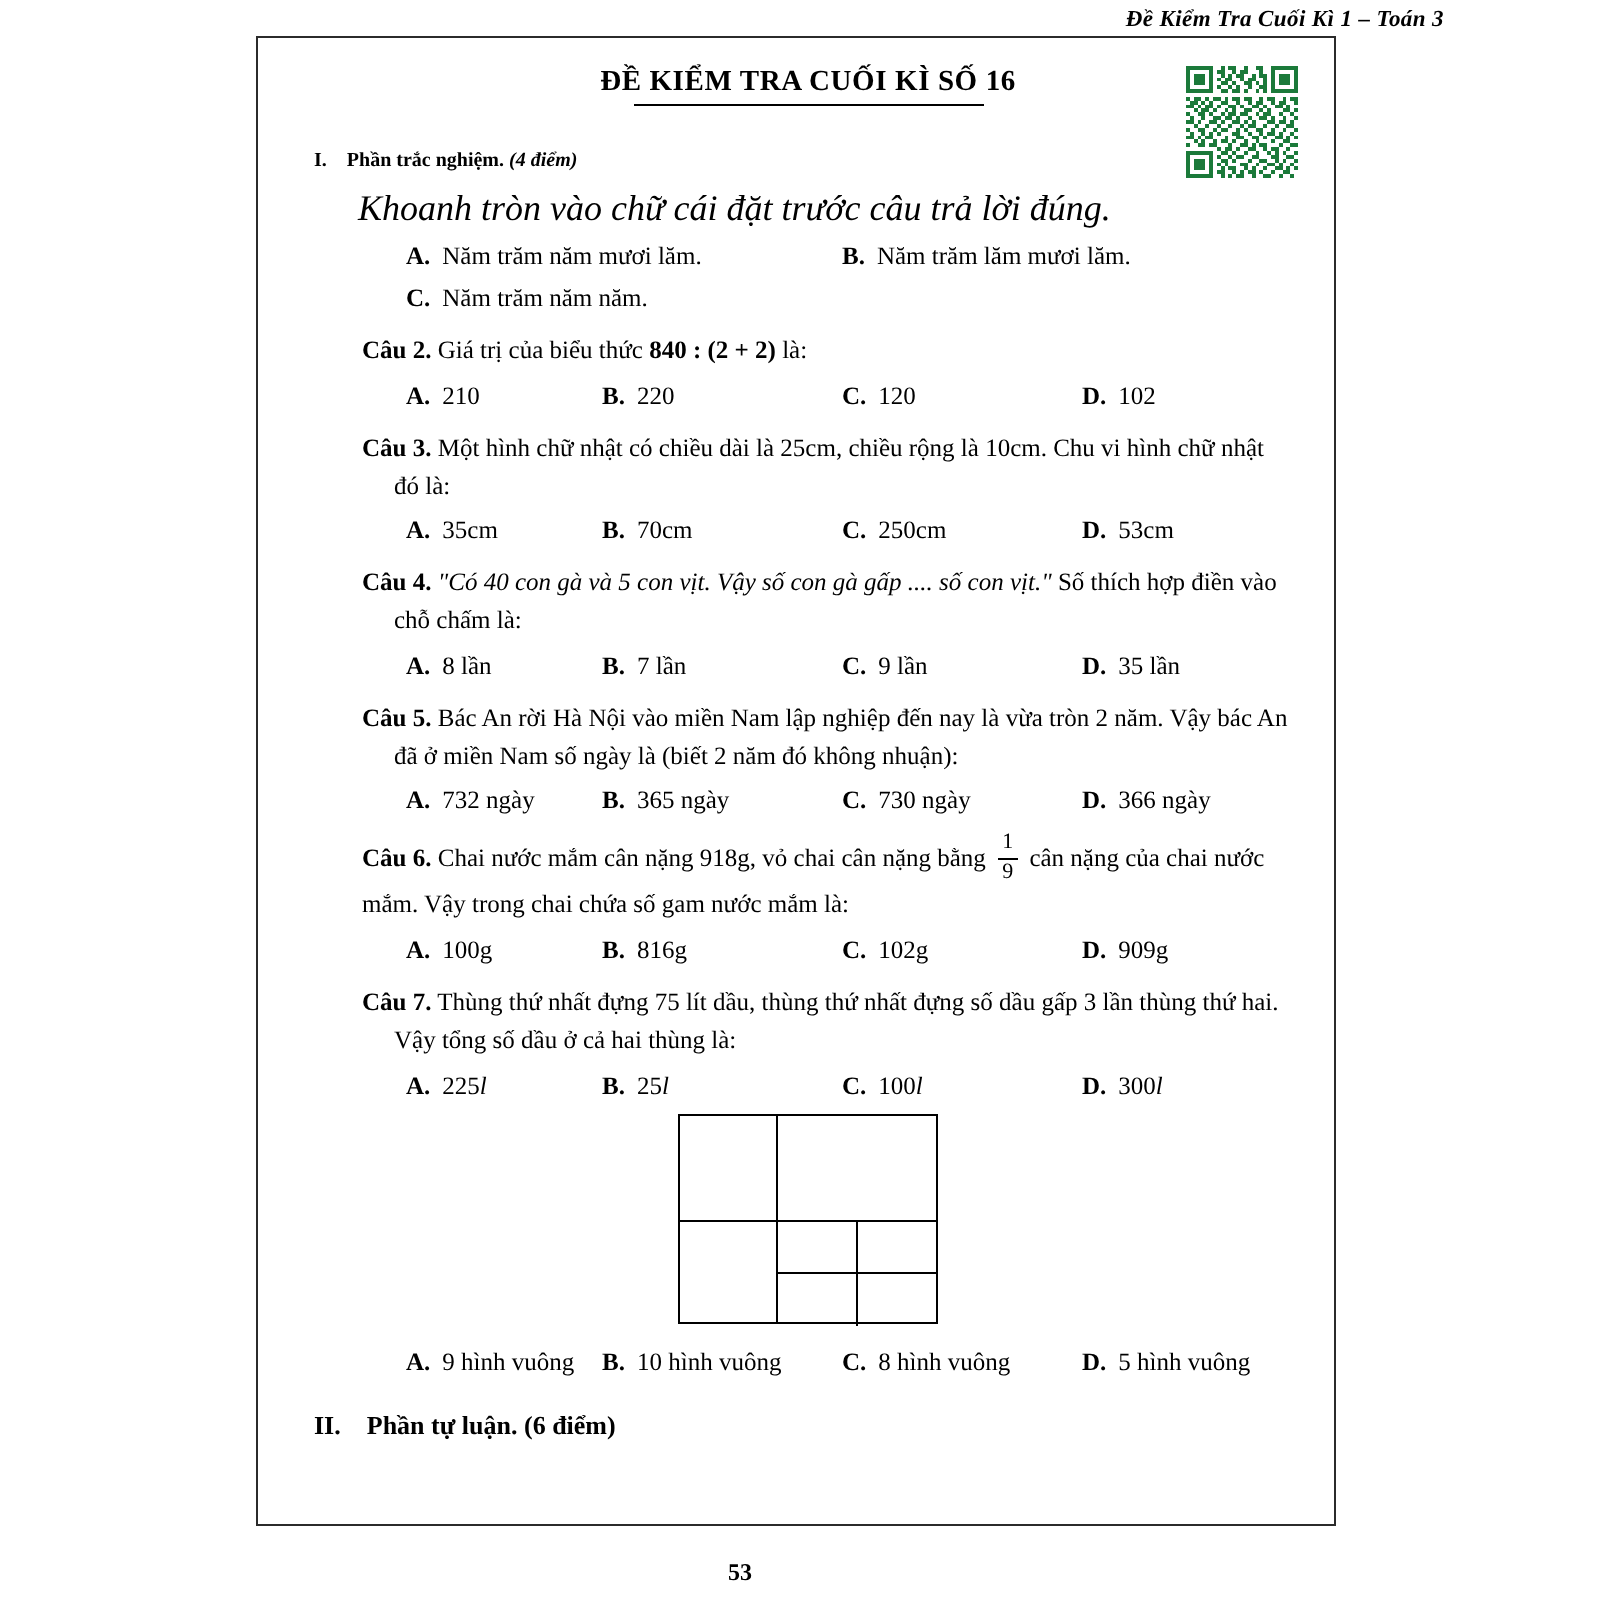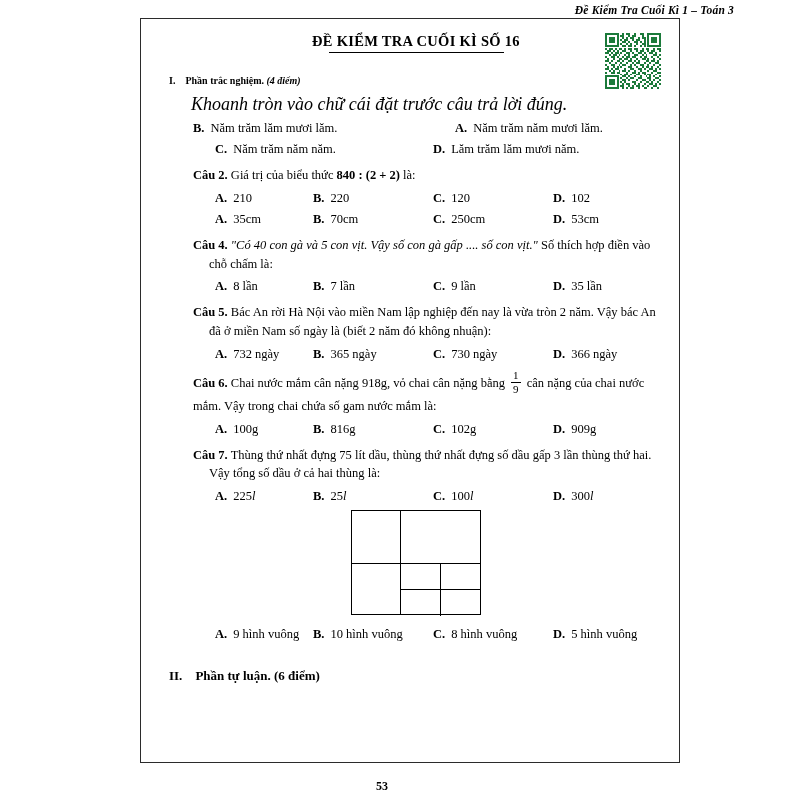--- a/index.html
+++ b/index.html
@@ -10,21 +10,21 @@
   body {
     width: 800px;
     height: 800px;
     font-family: "Liberation Serif", serif;
     color: #000;
     position: relative;
     overflow: hidden;
   }
   .page {
     position: absolute;
-    left: 12px; top: 0;
+    left: 0; top: 0;
     width: 740px;
     height: 800px;
     background: #fff;
   }
   .running-head {
     position: absolute;
     right: 18px;
     top: 4px;
     font-style: italic;
     font-weight: bold;
@@ -144,21 +144,21 @@
     background: #000;
   }
   .fig .seg {
     position: absolute;
     background: #000;
   }
 
   .section-head-2 {
     font-weight: bold;
     font-size: 13px;
-    margin: 26px 0 0 10px;
+    margin: 16px 0 0 10px;
   }
   .page-num {
     position: absolute;
     left: 0; right: 0;
     bottom: 6px;
     text-align: center;
     font-size: 12px;
     font-weight: bold;
   }
 </style>
@@ -412,39 +412,43 @@
     <div class="section-head">
       <span>I.</span>
       <span>&nbsp;&nbsp;</span>
       <span>Phần trắc nghiệm.</span>
       <span class="pts">(4 điểm)</span>
     </div>
 
     <div class="instruction">Khoanh tròn vào chữ cái đặt trước câu trả lời đúng.</div>
 
     <div class="opts two">
+      <div class="opt opt-pad"><span class="ol">A.</span><span>Năm trăm năm mươi lăm.</span></div>
       <div class="opt"><span class="ol">B.</span><span>Năm trăm lăm mươi lăm.</span></div>
-      <div class="opt opt-pad"><span class="ol">A.</span><span>Năm trăm năm mươi lăm.</span></div>
     </div>
     <div class="opts two">
       <div class="opt opt-pad"><span class="ol">C.</span><span>Năm trăm năm năm.</span></div>
-      <div class="opt"><span class="ol">D.</span><span>Lăm trăm lăm mươi năm.</span></div>
     </div>
 
     <div class="q">
       <span class="lbl">Câu 2.</span>
       <span>Giá trị của biểu thức </span><span class="bold">840 : (2 + 2)</span><span> là:</span>
     </div>
     <div class="opts four">
       <div class="opt opt-pad"><span class="ol">A.</span><span>210</span></div>
       <div class="opt"><span class="ol">B.</span><span>220</span></div>
       <div class="opt"><span class="ol">C.</span><span>120</span></div>
       <div class="opt"><span class="ol">D.</span><span>102</span></div>
     </div>
 
+    <div class="q">
+      <span class="lbl">Câu 3.</span>
+      <span>Một hình chữ nhật có chiều dài là 25cm, chiều rộng là 10cm. Chu vi hình chữ nhật</span>
+      <span class="stem-indent">đó là:</span>
+    </div>
     <div class="opts four">
       <div class="opt opt-pad"><span class="ol">A.</span><span>35cm</span></div>
       <div class="opt"><span class="ol">B.</span><span>70cm</span></div>
       <div class="opt"><span class="ol">C.</span><span>250cm</span></div>
       <div class="opt"><span class="ol">D.</span><span>53cm</span></div>
     </div>
 
     <div class="q">
       <span class="lbl">Câu 4.</span>
       <span class="ital">"Có 40 con gà và 5 con vịt. Vậy số con gà gấp .... số con vịt."</span><span> Số thích hợp điền vào</span>

